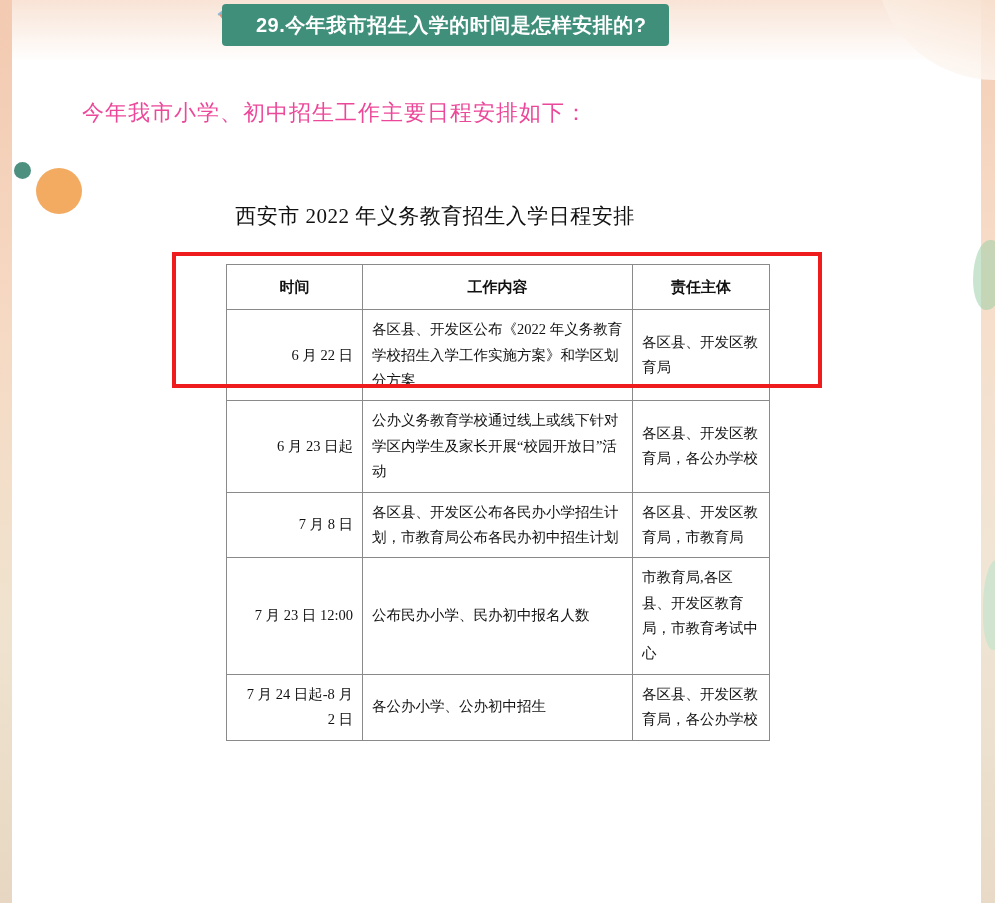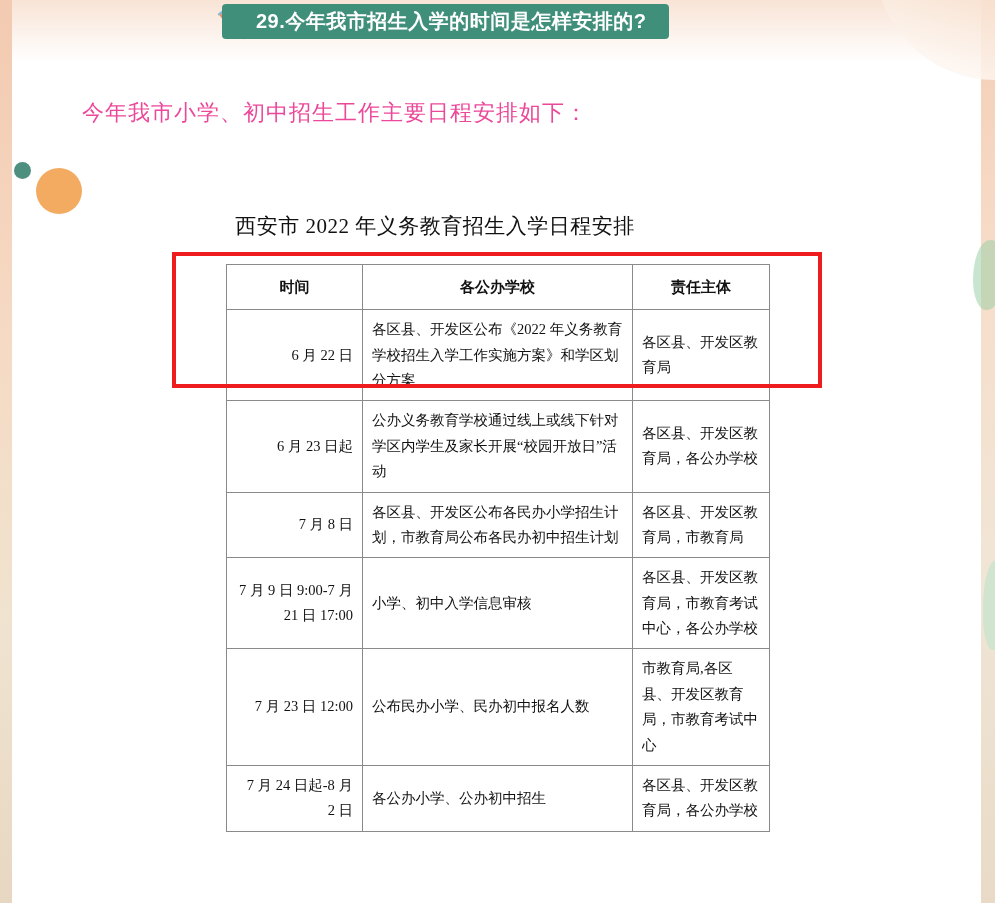--- a/index.html
+++ b/index.html
@@ -79,21 +79,21 @@
     border-radius: 55% 45% 60% 40%;
     background: #c9e3cd;
     opacity: .8;
   }
 
   
   .banner {
     position: absolute;
     left: 222px;
     top: 4px;
-    height: 35px;
+    height: 42px;
     background: #3f8f7b;
     border-radius: 4px;
     display: flex;
     align-items: center;
     padding: 0 22px 0 34px;
     box-sizing: border-box;
     color: #ffffff;
     font-size: 20px;
     font-weight: bold;
     letter-spacing: .5px;
@@ -122,21 +122,20 @@
   
   .doc-title {
     position: absolute;
     left: 0;
     top: 202px;
     width: 870px;
     text-align: center;
     font-size: 21px;
     color: #111;
     letter-spacing: .5px;
-    margin-top: 10px;
   }
 
   .table-wrap {
     position: absolute;
     left: 226px;
     top: 264px;
     width: 543px;
   }
   table.schedule {
     border-collapse: collapse;
@@ -213,46 +212,41 @@
 <div class="table-wrap">
   <table class="schedule">
     <colgroup>
       <col class="c1">
         <col class="c2">
         <col class="c3">
     </colgroup>
     <thead>
       <tr>
         <th>时间</th>
-        <th>各公办学校</th>
+        <th>工作内容</th>
         <th>责任主体</th>
       </tr>
     </thead>
     <tbody>
       <tr>
         <td class="time">6 月 22 日</td>
         <td class="work">各区县、开发区公布《2022 年义务教育学校招生入学工作实施方案》和学区划分方案</td>
         <td class="owner">各区县、开发区教育局</td>
       </tr>
       <tr>
         <td class="time">6 月 23 日起</td>
         <td class="work">公办义务教育学校通过线上或线下针对学区内学生及家长开展“校园开放日”活动</td>
         <td class="owner">各区县、开发区教育局，各公办学校</td>
       </tr>
       <tr>
         <td class="time">7 月 8 日</td>
         <td class="work">各区县、开发区公布各民办小学招生计划，市教育局公布各民办初中招生计划</td>
         <td class="owner">各区县、开发区教育局，市教育局</td>
       </tr>
       <tr>
-        <td class="time">7 月 9 日 9:00-7 月 21 日 17:00</td>
-        <td class="work">小学、初中入学信息审核</td>
-        <td class="owner">各区县、开发区教育局，市教育考试中心，各公办学校</td>
-      </tr>
-      <tr>
         <td class="time">7 月 23 日 12:00</td>
         <td class="work">公布民办小学、民办初中报名人数</td>
         <td class="owner">市教育局,各区县、开发区教育局，市教育考试中心</td>
       </tr>
       <tr>
         <td class="time">7 月 24 日起-8 月 2 日</td>
         <td class="work">各公办小学、公办初中招生</td>
         <td class="owner">各区县、开发区教育局，各公办学校</td>
       </tr>
 

